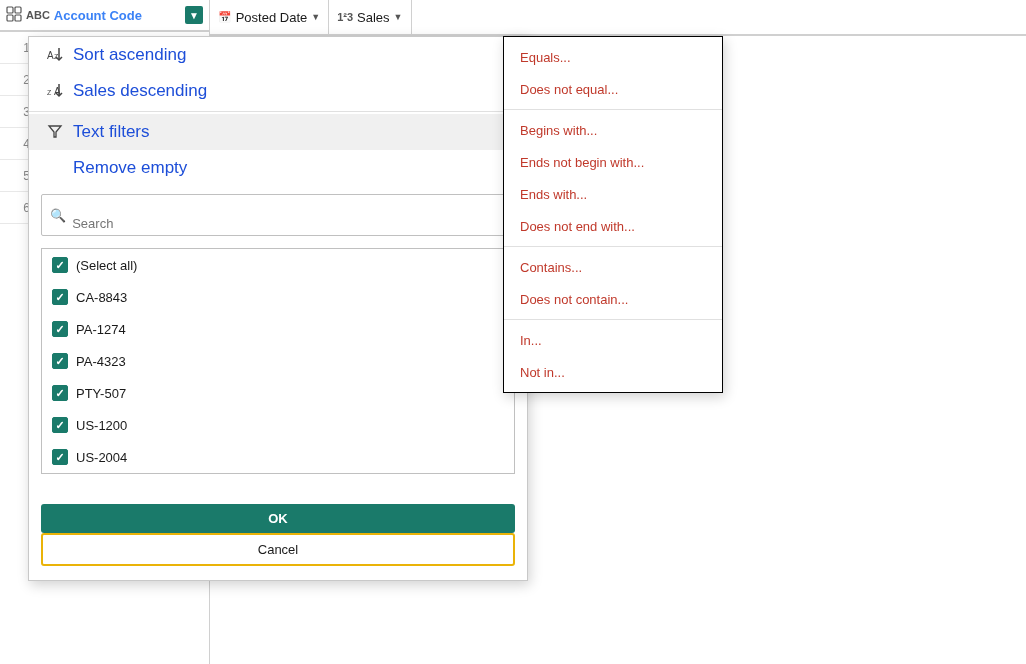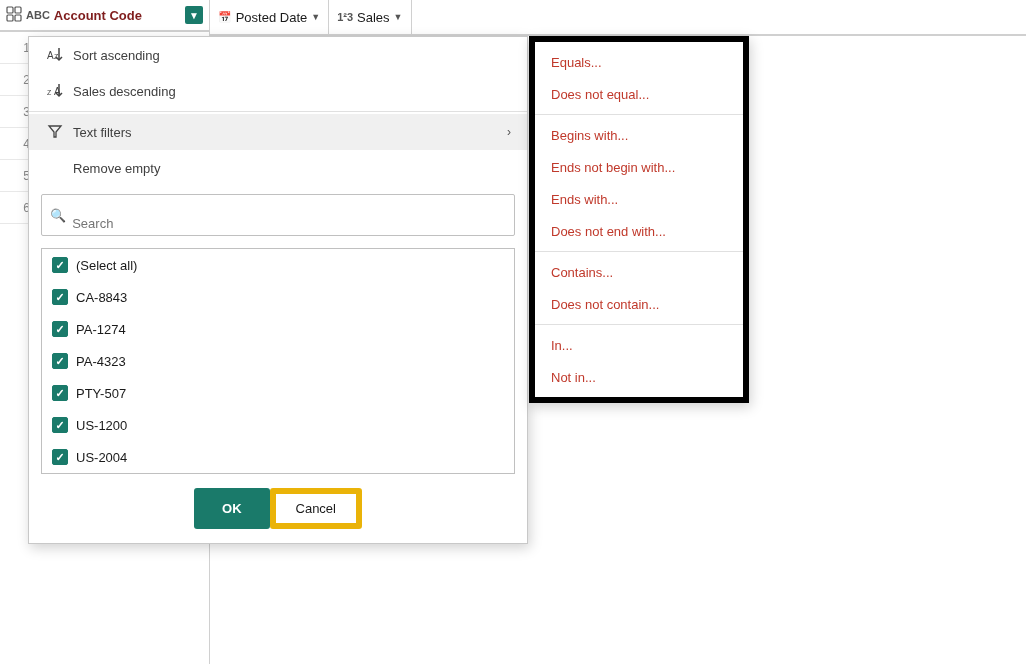--- a/index.html
+++ b/index.html
@@ -35,21 +35,21 @@
     }
 
     .header-icon {
       color: #555;
       font-size: 14px;
     }
 
     .header-label {
       font-size: 13px;
       font-weight: 600;
-      color: #7f1d1d;
+      color: #3b82f6;
       flex: 1;
     }
 
     .header-dropdown-btn {
       background: #1a7a6a;
       border: none;
       border-radius: 2px;
       width: 18px;
       height: 18px;
       display: flex;
@@ -137,22 +137,22 @@
     }
 
     .menu-item-icon {
       font-size: 14px;
       color: #444;
       width: 20px;
       text-align: center;
     }
 
     .menu-item-label {
-      font-size: 13px;
-      color: #404040;
+      font-size: 17px;
+      color: #1d4ed8;
     }
 
     .menu-divider {
       height: 1px;
       background: #e0e0e0;
       margin: 2px 0;
     }
 
     .menu-item-text-filters {
       background: #f0f0f0;
@@ -195,21 +195,21 @@
       outline: none;
       font-size: 13px;
       color: #1a1a1a;
       flex: 1;
       background: transparent;
       margin-top: 17px;
     }
 
     
     .checkbox-list {
-      margin: 4px 12px 4px 12px;
+      margin: 4px 12px 20px 12px;
       border: 1px solid #c0c0c0;
       max-height: 280px;
       overflow-y: auto;
     }
 
     .checkbox-item {
       display: flex;
       align-items: center;
       height: 32px;
       padding: 0 10px;
@@ -240,51 +240,52 @@
       font-size: 13px;
       color: #1a1a1a;
     }
 
     
     .footer-buttons {
       display: flex;
       justify-content: center;
       gap: 0;
       padding: 10px 12px 14px;
+      flex-direction: column;
     }
 
     .btn-ok {
       background: #1a7a6a;
       color: white;
       border: none;
       border-radius: 3px;
       padding: 7px 28px;
       font-size: 13px;
       font-weight: 600;
       cursor: pointer;
     }
 
     .btn-cancel {
       background: #fff;
       color: #1a1a1a;
-      border: 6px solid #eab308;
+      border: 2px solid #eab308;
       border-radius: 3px;
       padding: 7px 20px;
       font-size: 13px;
       cursor: pointer;
     }
 
     
     .text-filters-submenu {
       position: absolute;
       top: 36px;
-      left: 529px;
+      left: 503px;
       width: 220px;
       background: #fff;
-      border: 6px solid #000000;
+      border: 1px solid #000000;
       box-shadow: 2px 4px 12px rgba(0,0,0,0.18);
       z-index: 101;
       padding: 4px 0;
     }
 
     .submenu-item {
       height: 32px;
       display: flex;
       align-items: center;
       padding: 0 16px;

